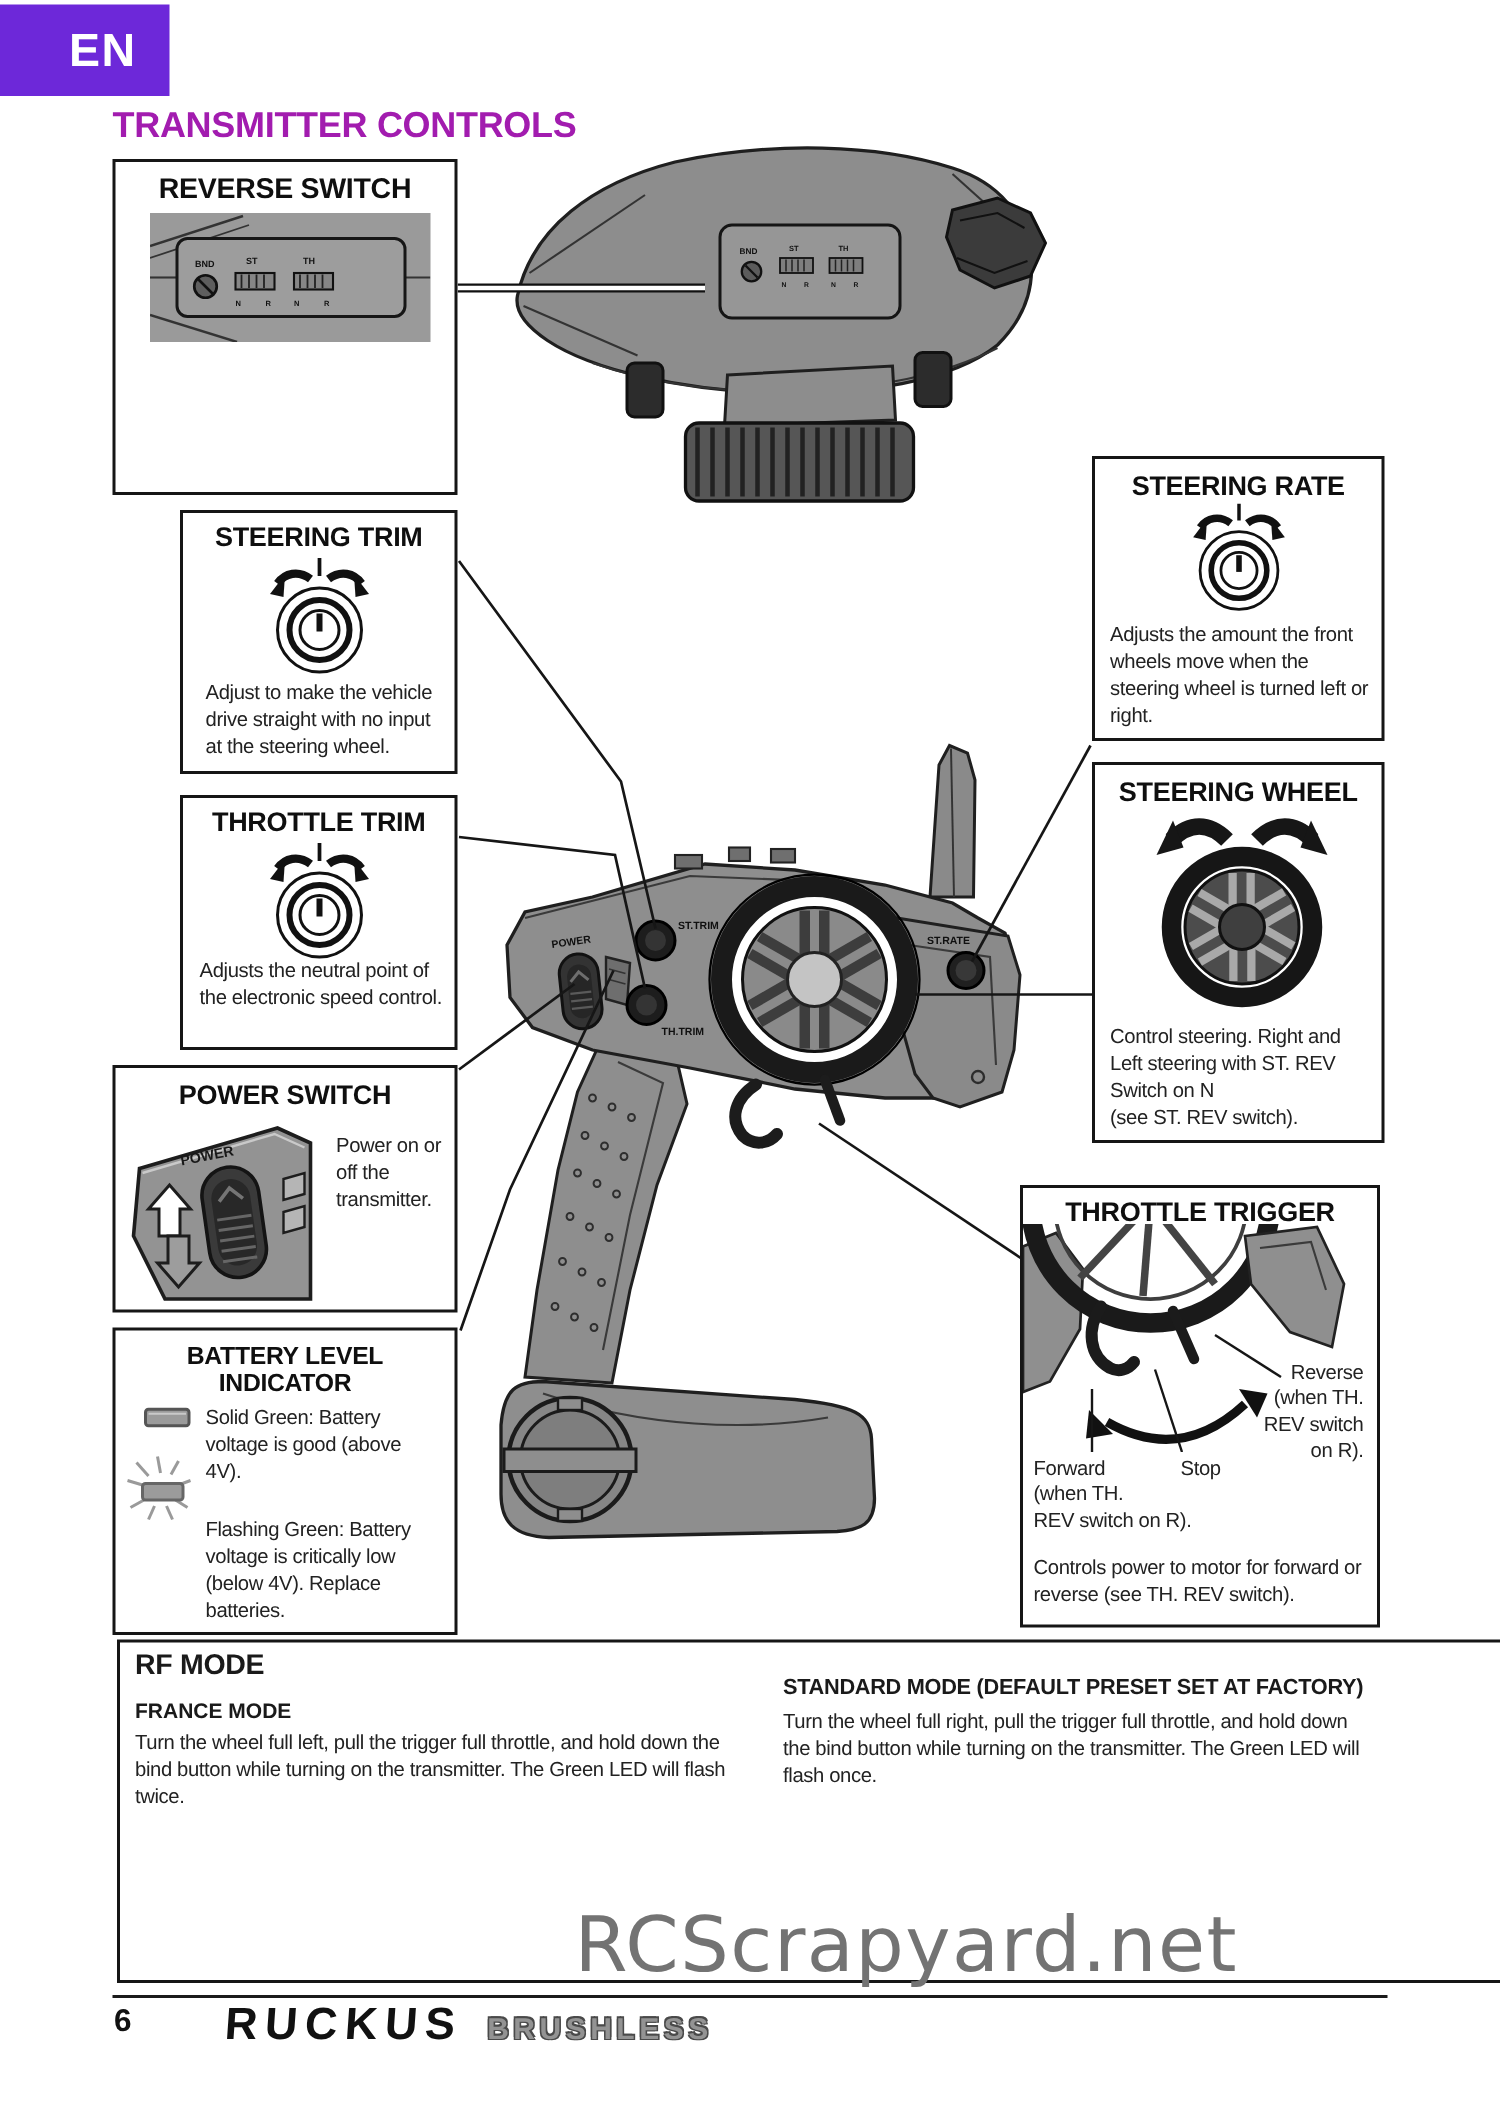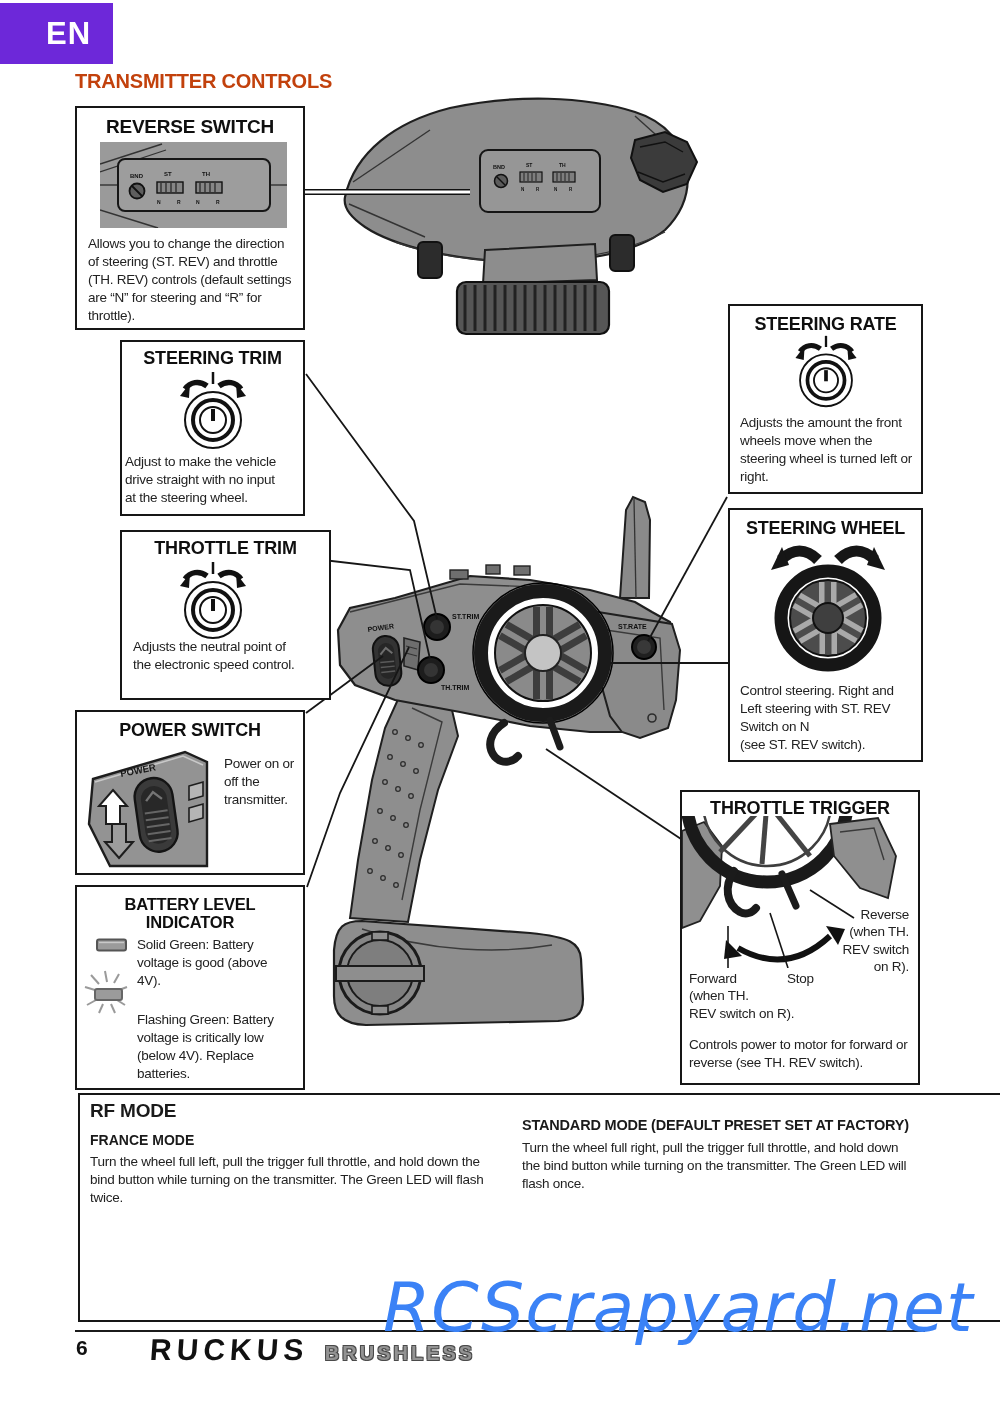--- a/index.html
+++ b/index.html
@@ -7,25 +7,25 @@
         font-family:"Liberation Sans",sans-serif;color:#1a1a1a;}
   .abs{position:absolute;}
   .box{position:absolute;background:#fff;border:2px solid #161616;box-sizing:border-box;z-index:2;}
   .btitle{position:absolute;left:0;right:0;text-align:center;font-weight:bold;
           font-size:18px;letter-spacing:-0.2px;color:#0f0f0f;white-space:nowrap;}
   .btext{position:absolute;font-size:13.5px;line-height:1.34;letter-spacing:-0.25px;color:#222;}
   .prewrap{white-space:pre-line;}
   .en-badge{position:absolute;left:0;top:3px;width:113px;height:61px;background:#6d28d9;z-index:3;
             display:flex;align-items:center;}
   .en-badge span{color:#fff;font-weight:bold;font-size:31px;letter-spacing:1px;margin-left:46px;}
-  .page-title{position:absolute;left:75px;top:70px;font-size:20px;font-weight:bold;
-              letter-spacing:-0.2px;color:#c2410c;}
+  .page-title{position:absolute;left:75px;top:70px;font-size:24px;font-weight:bold;
+              letter-spacing:-0.2px;color:#a21caf;}
   .panel-img{position:absolute;background:#9a9a9a;overflow:hidden;}
   .wm{position:absolute;left:383px;top:1268px;z-index:6;font-family:"DejaVu Sans",sans-serif;
-      font-style:italic;font-size:68px;letter-spacing:1px;color:#3b82f6;white-space:nowrap;}
+      font-size:51px;letter-spacing:1px;color:#737373;white-space:nowrap;}
   .footer-line{position:absolute;left:75px;top:1330px;width:850px;height:2px;background:#1b1b1b;}
   .pagenum{position:absolute;left:76px;top:1336px;font-size:21px;font-weight:bold;color:#111;}
   .brand{position:absolute;left:150px;top:1333px;white-space:nowrap;}
   .brand .ruckus{font-weight:bold;font-size:30px;letter-spacing:5px;color:#111;
                  transform:skewX(-4deg);display:inline-block;}
   .brand .brushless{font-weight:bold;font-size:20px;letter-spacing:3px;color:#939393;
                     margin-left:12px;display:inline-block;
                     text-shadow:1px 1px 0 #4a4a4a,-1px -1px 0 #4a4a4a,1px -1px 0 #4a4a4a,-1px 1px 0 #4a4a4a;}
   svg text{font-family:"Liberation Sans",sans-serif;}
   .lines{position:absolute;left:0;top:0;z-index:1;}
@@ -229,40 +229,39 @@
         <text x="102" y="34" font-size="6" font-weight="bold" fill="#111">TH</text>
         <rect x="96" y="40" width="26" height="11" fill="#868686" stroke="#111" stroke-width="1.4"></rect>
         <line x1="100" y1="41" x2="100" y2="50" stroke="#222" stroke-width="1.2"></line>
         <line x1="105" y1="41" x2="105" y2="50" stroke="#222" stroke-width="1.2"></line>
         <line x1="110" y1="41" x2="110" y2="50" stroke="#222" stroke-width="1.2"></line>
         <line x1="115" y1="41" x2="115" y2="50" stroke="#222" stroke-width="1.2"></line>
         <text x="96" y="62" font-size="5" font-weight="bold" fill="#111">N</text>
         <text x="116" y="62" font-size="5" font-weight="bold" fill="#111">R</text>
       </svg>
     </div>
-    <div class="btext" style="left:11px;top:127px;width:206px;">Allows you to change the direction of steering (ST. REV) and throttle (TH. REV) controls (default settings are “N” for steering and “R” for throttle).</div>
   </div>
 
   <div class="box" style="left:120px;top:340px;width:185px;height:176px;">
     <div class="btitle" style="top:6px;">STEERING TRIM</div>
     <svg class="abs" style="left:58px;top:28px;" width="66" height="82" viewBox="0 0 66 82">
       <line x1="33" y1="2" x2="33" y2="14" stroke="#111" stroke-width="2.5"></line>
       <path d="M27,16 C19,10 10,12 5,19" fill="none" stroke="#111" stroke-width="5.5"></path>
       <polygon points="0,26 10,13 9,28" fill="#111"></polygon>
       <path d="M39,16 C47,10 56,12 61,19" fill="none" stroke="#111" stroke-width="5.5"></path>
       <polygon points="66,26 56,13 57,28" fill="#111"></polygon>
       <circle cx="33" cy="50" r="28" fill="none" stroke="#111" stroke-width="2"></circle>
       <circle cx="33" cy="50" r="20" fill="none" stroke="#111" stroke-width="4"></circle>
       <circle cx="33" cy="50" r="13" fill="none" stroke="#111" stroke-width="2"></circle>
       <rect x="31" y="39" width="4" height="12" fill="#111"></rect>
     </svg>
-    <div class="btext" style="left:3px;top:111px;width:163px;">Adjust to make the vehicle drive straight with no input at the steering wheel.</div>
-  </div>
-
-  <div class="box" style="left:120px;top:530px;width:211px;height:170px;">
+    <div class="btext" style="left:15px;top:111px;width:163px;">Adjust to make the vehicle drive straight with no input at the steering wheel.</div>
+  </div>
+
+  <div class="box" style="left:120px;top:530px;width:185px;height:170px;">
     <div class="btitle" style="top:6px;">THROTTLE TRIM</div>
     <svg class="abs" style="left:58px;top:28px;" width="66" height="82" viewBox="0 0 66 82">
       <line x1="33" y1="2" x2="33" y2="14" stroke="#111" stroke-width="2.5"></line>
       <path d="M27,16 C19,10 10,12 5,19" fill="none" stroke="#111" stroke-width="5.5"></path>
       <polygon points="0,26 10,13 9,28" fill="#111"></polygon>
       <path d="M39,16 C47,10 56,12 61,19" fill="none" stroke="#111" stroke-width="5.5"></path>
       <polygon points="66,26 56,13 57,28" fill="#111"></polygon>
       <circle cx="33" cy="50" r="28" fill="none" stroke="#111" stroke-width="2"></circle>
       <circle cx="33" cy="50" r="20" fill="none" stroke="#111" stroke-width="4"></circle>
       <circle cx="33" cy="50" r="13" fill="none" stroke="#111" stroke-width="2"></circle>

